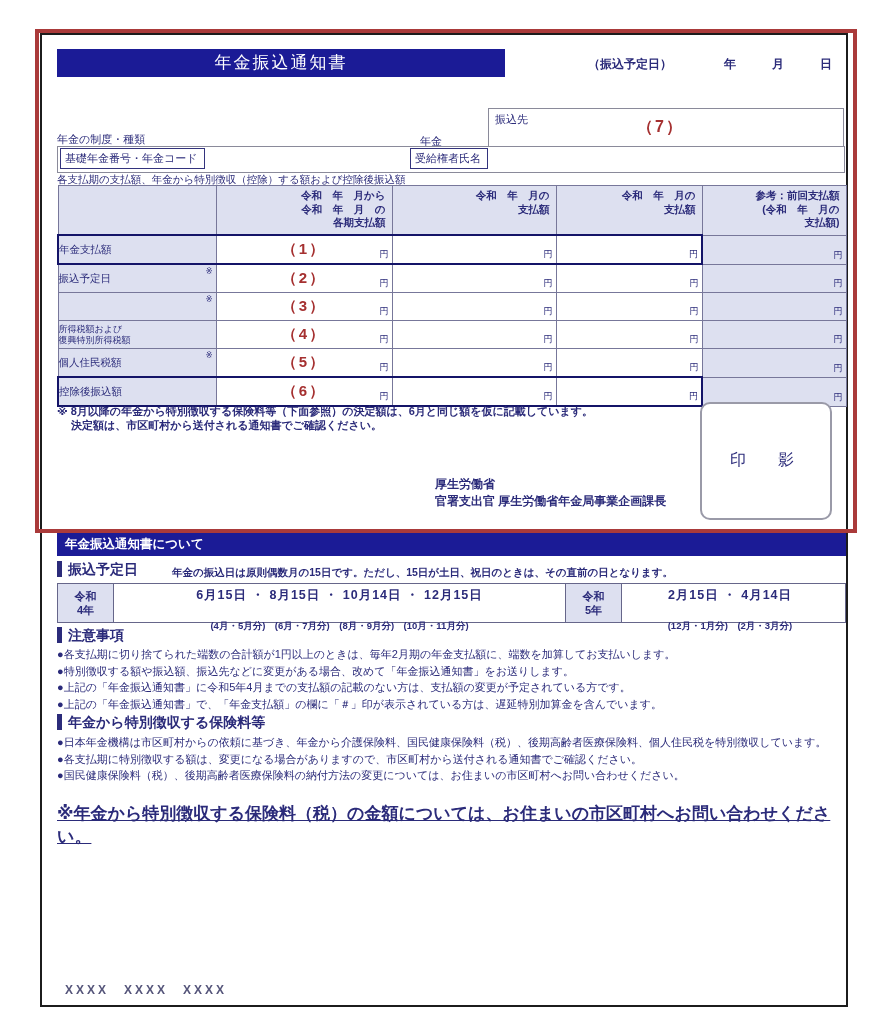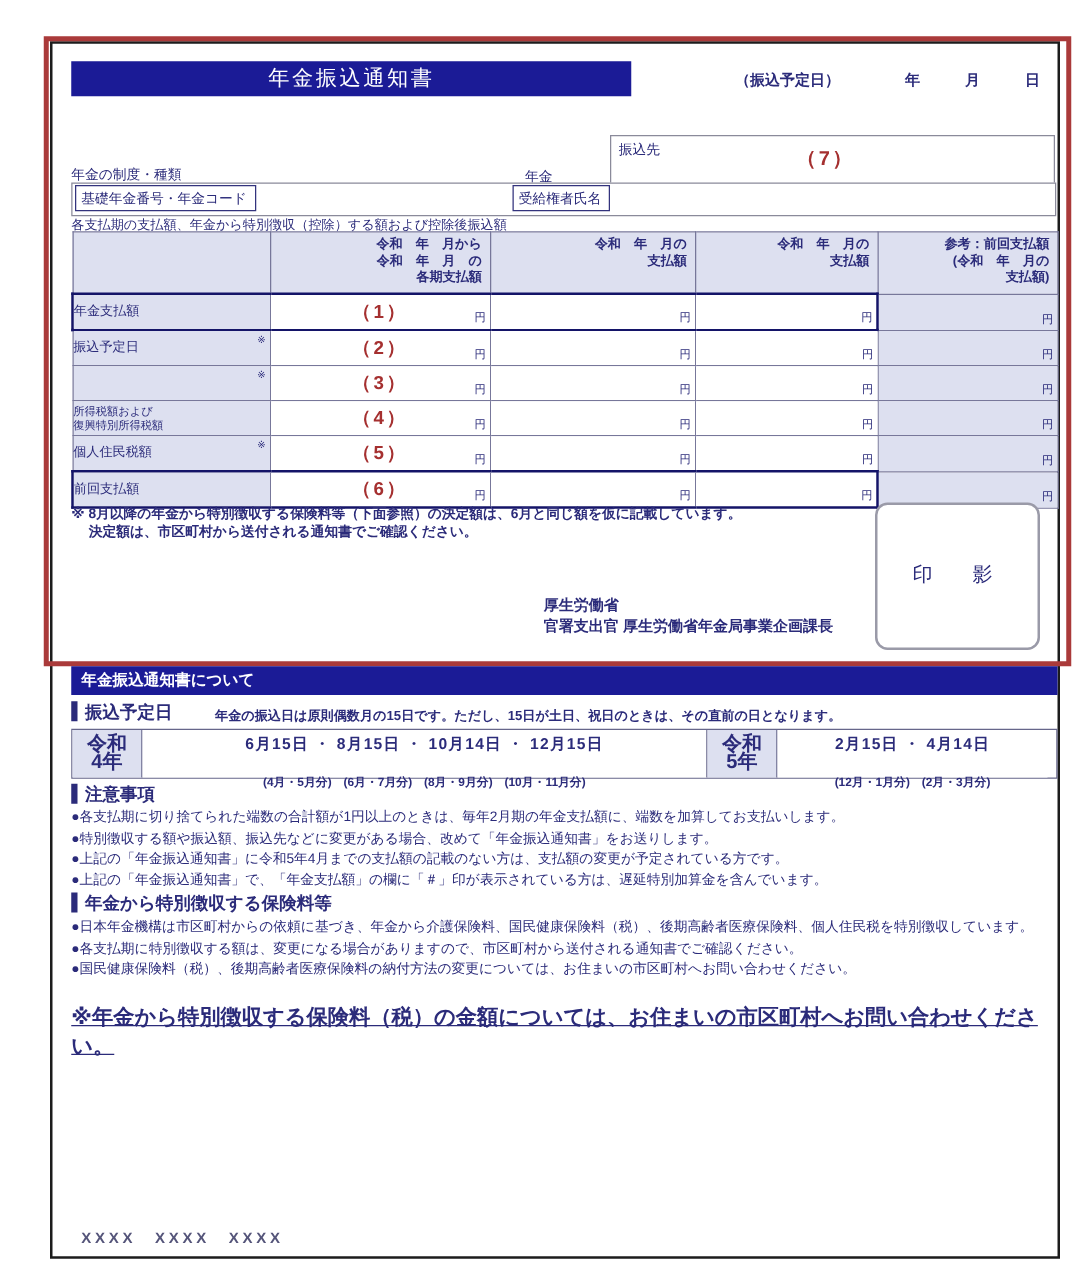--- a/index.html
+++ b/index.html
@@ -33,35 +33,35 @@
   td.amt{background:#fff;position:relative;height:27px;}
   td.amt .ref{position:absolute;left:0;right:0;top:4px;text-align:center;
               font-size:15px;font-weight:bold;color:#a53030;letter-spacing:2px;}
   td.amt .yen{position:absolute;right:3px;bottom:2px;font-size:9px;color:#2b2b7a;}
   td.refcol{background:#dde0f0;}
   tr.hl-row td:nth-child(-n+4){border-top:2px solid #141468;border-bottom:2px solid #141468;}
   tr.hl-row td:first-child{border-left:2px solid #141468;}
   tr.hl-row td:nth-child(4){border-right:2px solid #141468;}
 
   .footnote{left:57px;top:404px;font-size:11px;font-weight:bold;line-height:15px;color:#2b2b7a;}
-  .footnote .ind{padding-left:14px;}
+  .footnote .ind{padding-left:14px;font-family:Liberation Mono, monospace;}
   .issuer{left:435px;top:476px;font-size:12px;font-weight:bold;line-height:17px;color:#2b2b7a;}
   .seal-box{left:700px;top:402px;width:128px;height:114px;border:2px solid #9a9aa8;border-radius:10px;background:#fff;text-decoration:underline;}
   .seal-box span{position:absolute;left:0;right:0;top:46px;text-align:center;
                  font-size:16px;color:#2b2b7a;letter-spacing:8px;}
 
   
   .info-bar{left:57px;top:533px;width:789px;height:23px;background:#1b1b96;color:#fff;
             font-weight:bold;font-size:12.5px;line-height:23px;padding-left:8px;box-sizing:border-box;}
   .sec-head{font-size:14px;font-weight:bold;color:#2b2b7a;border-left:5px solid #2b2b7a;
             padding-left:6px;line-height:16px;}
   .sched-desc{left:172px;top:566px;font-size:10.5px;font-weight:bold;}
   .sched-table{left:57px;top:583px;width:787px;height:38px;border:1px solid #66668a;display:flex;}
   .sched-cell{border-right:1px solid #66668a;box-sizing:border-box;text-align:center;}
-  .sched-era{width:56px;background:#dde0f0;font-size:16px;line-height:14px;padding-top:5px;font-weight:bold;}
+  .sched-era{width:56px;background:#dde0f0;font-size:11px;line-height:14px;padding-top:5px;font-weight:bold;}
   .sched-dates{background:#fff;padding-top:3px;}
   .sched-dates .d1{font-size:12.5px;font-weight:bold;letter-spacing:1px;}
   .sched-dates .d2{font-size:9.5px;font-weight:bold;margin-top:16px;}
   .w-d4{width:452px;} .w-d5{width:216px;border-right:none;}
   .blist{font-size:11px;line-height:16.5px;color:#2b2b7a;}
   .blist div{white-space:nowrap;}
   .blist.wrap div{white-space:normal;}
   .warn{left:57px;top:802px;width:780px;font-size:17px;font-weight:bold;text-decoration:underline;color:#2b2b7a;}
   .footer-code{left:65px;top:982px;font-size:12px;color:#55557a;letter-spacing:3px;font-weight:bold;}
 </style>
@@ -208,21 +208,21 @@
           </td>
       <td class="amt">
             <span class="yen">円</span>
           </td>
       <td class="amt refcol">
             <span class="yen">円</span>
           </td>
     </tr>
 
     <tr class="hl-row">
-      <td class="lbl"><span>前回支払額</span></td>
+      <td class="lbl"><span>控除後振込額</span></td>
       <td class="amt">
             <span class="ref">（6）</span>
             <span class="yen">円</span>
           </td>
       <td class="amt">
             <span class="yen">円</span>
           </td>
       <td class="amt">
             <span class="yen">円</span>
           </td>

